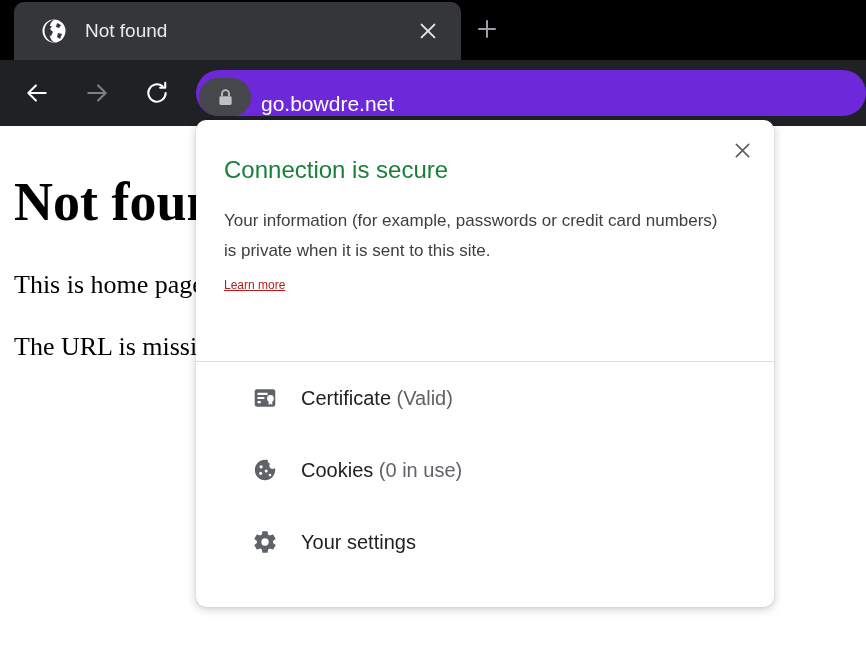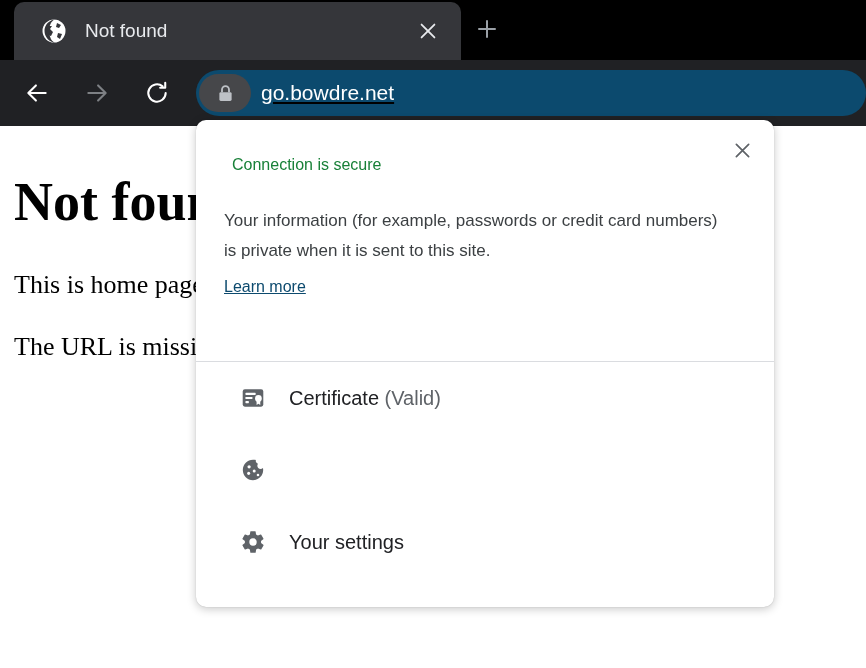--- a/index.html
+++ b/index.html
@@ -83,25 +83,24 @@
     display: flex;
     align-items: center;
     justify-content: center;
     flex: 0 0 auto;
   }
 
   #omnibox {
     position: absolute;
     left: 196px; top: 70px;
     width: 670px; height: 46px;
-    background: #0c4a6e;
+    background: #6d28d9;
     border-radius: 23px;
     display: flex;
-    align-items: center;
-    text-decoration: underline;
+    align-items: flex-end;
   }
 
   #site-info-button {
     width: 52px; height: 38px;
     margin-left: 3px;
     background: #46474a;
     border-radius: 19px;
     display: flex;
     align-items: center;
     justify-content: center;
@@ -163,53 +162,52 @@
     right: 14px; top: 12px;
     width: 36px; height: 36px;
     display: flex;
     align-items: center;
     justify-content: center;
   }
 
   #bubble-heading {
     position: absolute;
     left: 28px; top: 36px;
-    font-size: 16px;
+    font-size: 24px;
     color: #188038;
     white-space: nowrap;
-    margin-left: 8px;
   }
 
   #bubble-body {
     position: absolute;
     left: 28px; top: 86px;
     width: 500px;
     font-size: 17px;
     line-height: 30px;
     color: #3c4043;
   }
 
   #bubble-learn-more {
     position: absolute;
     left: 28px; top: 158px;
-    font-size: 16px;
-    color: #0c4a6e;
+    font-size: 12px;
+    color: #b91c1c;
     white-space: nowrap;
   }
 
   #bubble-divider {
     position: absolute;
     left: 0; top: 241px;
     width: 578px; height: 1px;
     background: #dadce0;
   }
 
   #bubble-rows {
     position: absolute;
-    left: 4px; top: 242px;
+    left: 16px; top: 242px;
     width: 578px;
     padding-left: 9px;
   }
 
   .bubble-row {
     height: 72px;
     display: flex;
     align-items: center;
   }
 
@@ -336,20 +334,21 @@
     <div class="bubble-row">
       <span class="row-icon">
         <svg viewBox="0 0 24 24" width="26" height="26">
           <path d="M12 2.6 C6.8 2.6 2.6 6.8 2.6 12 C2.6 17.2 6.8 21.4 12 21.4 C17.2 21.4 21.4 17.2 21.4 12 C21.4 11.3 21.3 10.7 21.2 10.1 C20.6 10.7 19.8 11 19 11 C17.3 11 16 9.7 16 8 C16 7.3 16.2 6.7 16.6 6.2 C15.4 5.9 14.5 4.8 14.5 3.5 C14.5 3.2 14.6 2.9 14.7 2.7 C13.8 2.6 12.9 2.6 12 2.6 Z" fill="#5f6368"></path>
           <circle cx="8.4" cy="9.1" r="1.5" fill="#ffffff"></circle>
           <circle cx="13.1" cy="13.0" r="1.4" fill="#ffffff"></circle>
           <circle cx="8.0" cy="15.1" r="1.4" fill="#ffffff"></circle>
           <circle cx="16.6" cy="16.6" r="1.2" fill="#ffffff"></circle>
         </svg>
       </span>
+      <span class="row-text"><span>Cookies</span><span class="row-sub"> (0 in use)</span></span>
     </div>
 
     <div class="bubble-row">
       <span class="row-icon">
         <svg viewBox="0 0 24 24" width="26" height="26">
           <path d="M19.4 13c.04-.32.06-.66.06-1s-.02-.68-.07-1l2.11-1.63c.19-.15.24-.42.12-.64l-2-3.46a.5.5 0 0 0-.61-.22l-2.49 1a7.3 7.3 0 0 0-1.73-1l-.38-2.65A.49.49 0 0 0 14 2h-4a.49.49 0 0 0-.48.42l-.38 2.65c-.63.26-1.2.6-1.73 1l-2.49-1a.5.5 0 0 0-.61.22l-2 3.46c-.12.22-.07.49.12.64L4.54 11c-.05.32-.07.66-.07 1s.02.68.07 1l-2.11 1.63c-.19.15-.24.42-.12.64l2 3.46c.12.22.39.3.61.22l2.49-1c.53.4 1.1.74 1.73 1l.38 2.65c.04.24.24.42.48.42h4c.24 0 .44-.18.48-.42l.38-2.65c.63-.26 1.2-.6 1.73-1l2.49 1c.22.08.49 0 .61-.22l2-3.46a.5.5 0 0 0-.12-.64L19.4 13Z" fill="#5f6368"></path>
           <circle cx="12" cy="12" r="3.4" fill="#ffffff"></circle>
         </svg>
       </span>
       <span class="row-text"><span>Your settings</span><span class="row-sub"></span></span>

